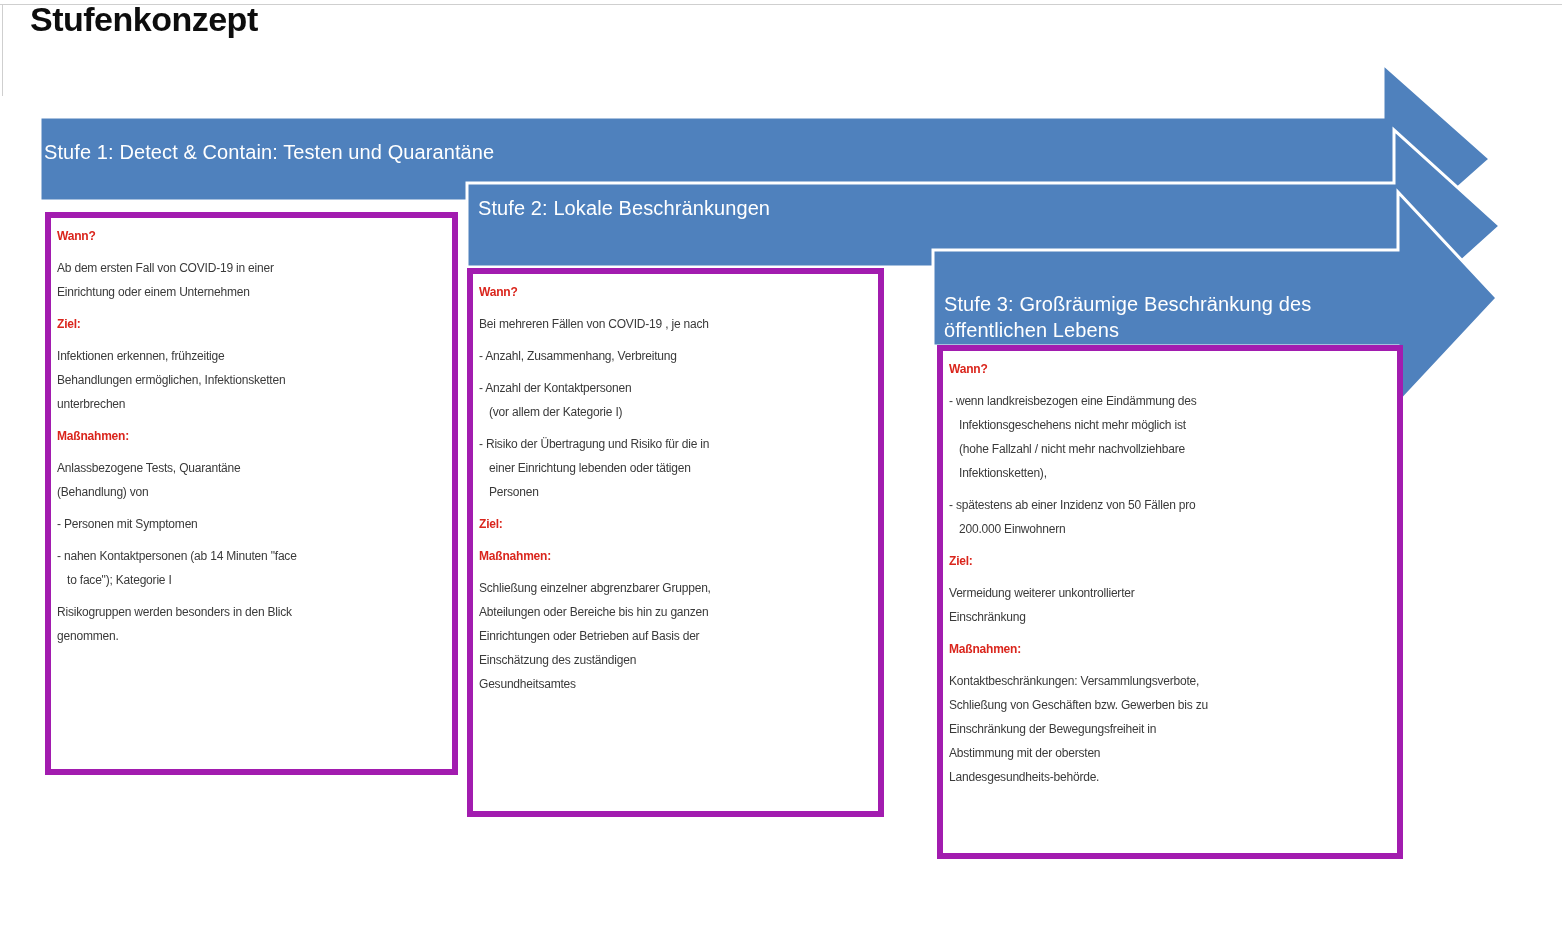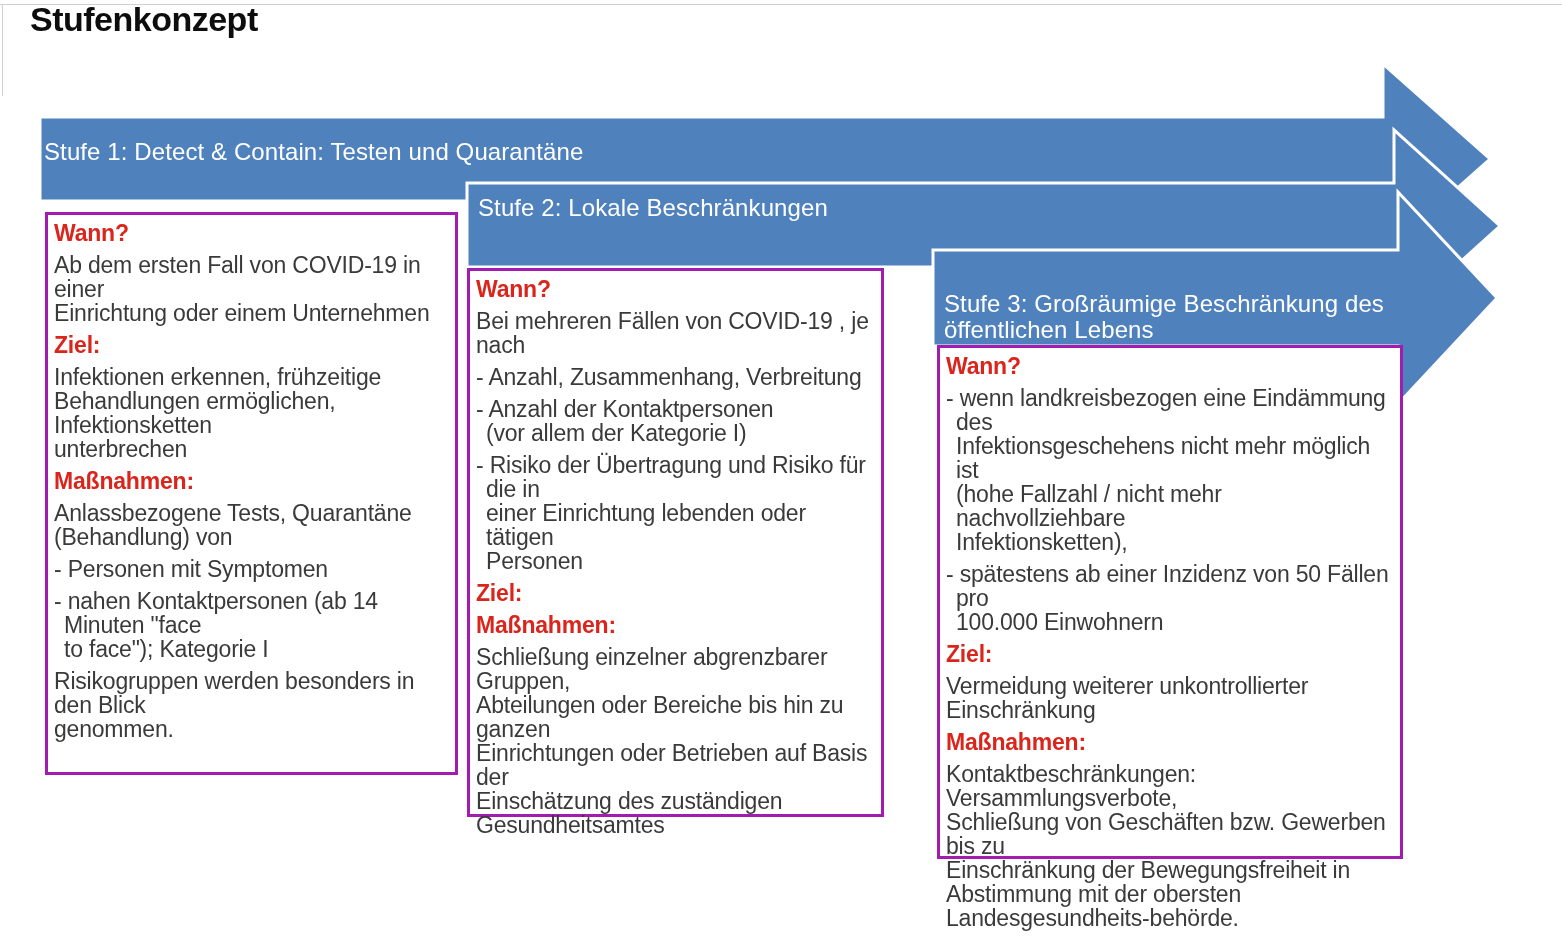--- a/index.html
+++ b/index.html
@@ -9,30 +9,30 @@
   }
   .rule-top{position:absolute;left:0;top:4px;width:1562px;height:1px;background:#cfcfcf;}
   .rule-left{position:absolute;left:2px;top:4px;width:1px;height:92px;background:#cfcfcf;}
   .title{
     position:absolute;left:30px;top:0px;margin:0;
     font-size:34px;font-weight:700;color:#0d0d0d;letter-spacing:-0.5px;
   }
   .arrows{position:absolute;left:0;top:0;z-index:1;}
   .arrows polygon{fill:#4f81bd;stroke:#ffffff;stroke-width:3;}
   .stage-header{
-    position:absolute;z-index:2;color:#ffffff;font-size:24px;line-height:26px;
+    position:absolute;z-index:2;color:#ffffff;font-size:20px;line-height:26px;
     white-space:pre-wrap;letter-spacing:0.1px;
   }
   .h1pos{left:44px;top:139px;width:900px;}
   .h2pos{left:478px;top:195px;width:700px;}
   .h3pos{left:944px;top:263px;width:440px;margin-top:28px;}
   .box{
-    position:absolute;z-index:3;background:#ffffff;border:3px solid #a21caf;
+    position:absolute;z-index:3;background:#ffffff;border:6px solid #a21caf;
     padding:4px 7px 0 6px;box-sizing:border-box;
-    color:#3a3a3a;font-size:23px;line-height:24px;letter-spacing:-0.2px;
+    color:#3a3a3a;font-size:12px;line-height:24px;letter-spacing:-0.2px;
   }
   .box1{left:45px;top:212px;width:413px;height:563px;}
   .box2{left:467px;top:268px;width:417px;height:549px;}
   .box3{left:937px;top:345px;width:466px;height:514px;}
   .sec-label{color:#da251c;font-weight:700;margin:2px 0 8px;}
   .para{margin:0 0 8px;white-space:pre-wrap;}
   .hang{padding-left:10px;text-indent:-10px;}
 </style>
 </head>
 <body>
@@ -91,21 +91,21 @@
 Gesundheitsamtes</p>
   </div>
 
   <div class="box box3">
     <div class="sec-label">Wann?</div>
     <p class="para hang">- wenn landkreisbezogen eine Eindämmung des
 Infektionsgeschehens nicht mehr möglich ist
 (hohe Fallzahl / nicht mehr nachvollziehbare
 Infektionsketten),</p>
     <p class="para hang">- spätestens ab einer Inzidenz von 50 Fällen pro
-100.000 Einwohnern</p>
+200.000 Einwohnern</p>
     <div class="sec-label">Ziel:</div>
     <p class="para">Vermeidung weiterer unkontrollierter
 Einschränkung</p>
     <div class="sec-label">Maßnahmen:</div>
     <p class="para">Kontaktbeschränkungen: Versammlungsverbote,
 Schließung von Geschäften bzw. Gewerben bis zu
 Einschränkung der Bewegungsfreiheit in
 Abstimmung mit der obersten
 Landesgesundheits-behörde.</p>
   </div>

